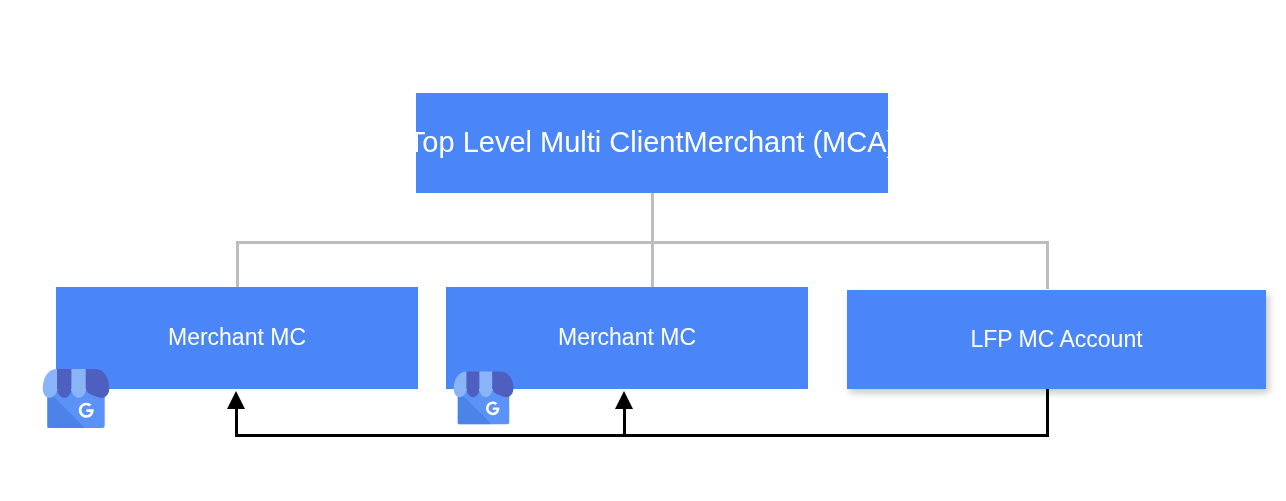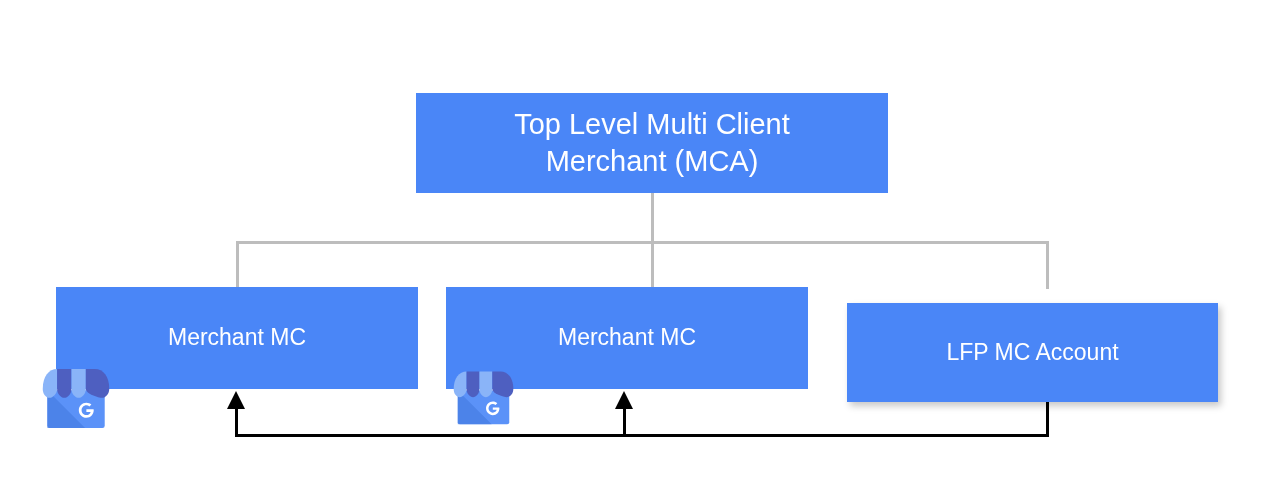--- a/index.html
+++ b/index.html
@@ -20,21 +20,21 @@
     overflow: hidden;
   }
 
   
   .node {
     position: absolute;
     box-sizing: border-box;
     background: #4a86f7;
     color: #ffffff;
     display: flex;
-    flex-direction: column;
+    flex-direction: row;
     align-items: center;
     justify-content: center;
     text-align: right;
     line-height: 1.28;
     z-index: 4;
   }
   .node .line-1,
   .node .line-2 {
     display: block;
     white-space: nowrap;
@@ -56,22 +56,22 @@
   }
   #node-sub2 {
     left: 446px;
     top: 287px;
     width: 362px;
     height: 102px;
     font-size: 23px;
   }
   #node-lfp {
     left: 847px;
-    top: 303px;
-    width: 371px;
+    top: 290px;
+    width: 419px;
     height: 99px;
     font-size: 23px;
     box-shadow: 3px 4px 7px rgba(0,0,0,0.22);
   }
 
   
   .conn {
     position: absolute;
     background: #bdbdbd;
     z-index: 1;

